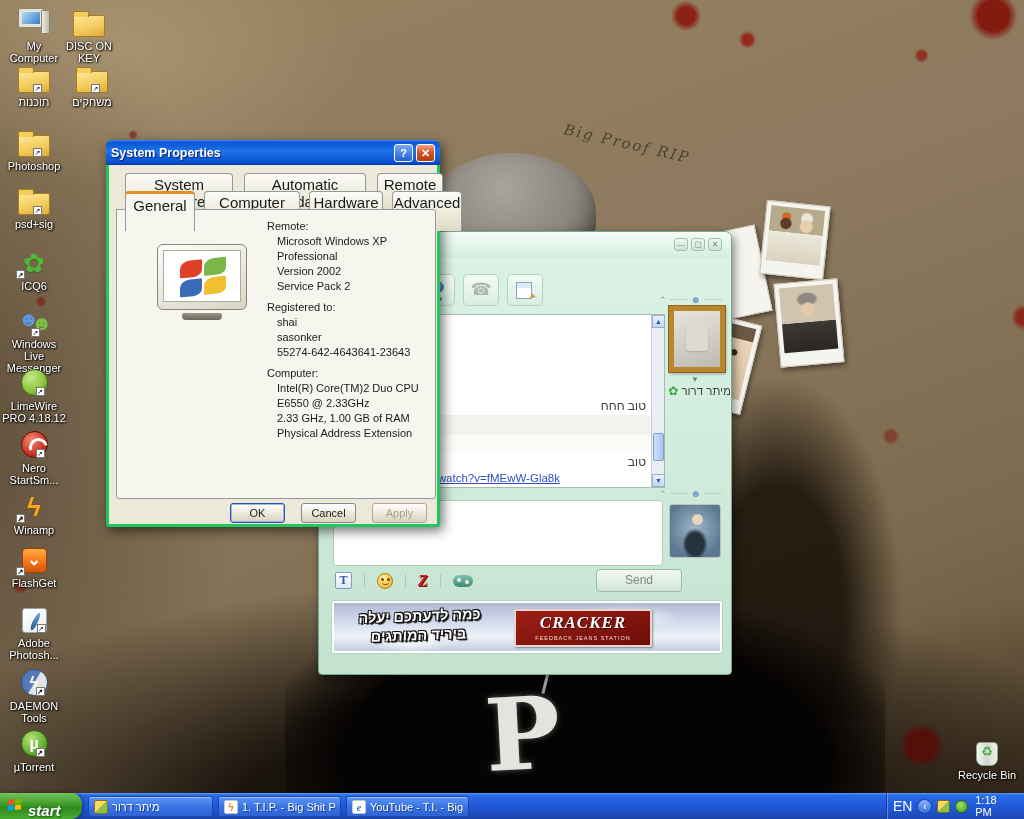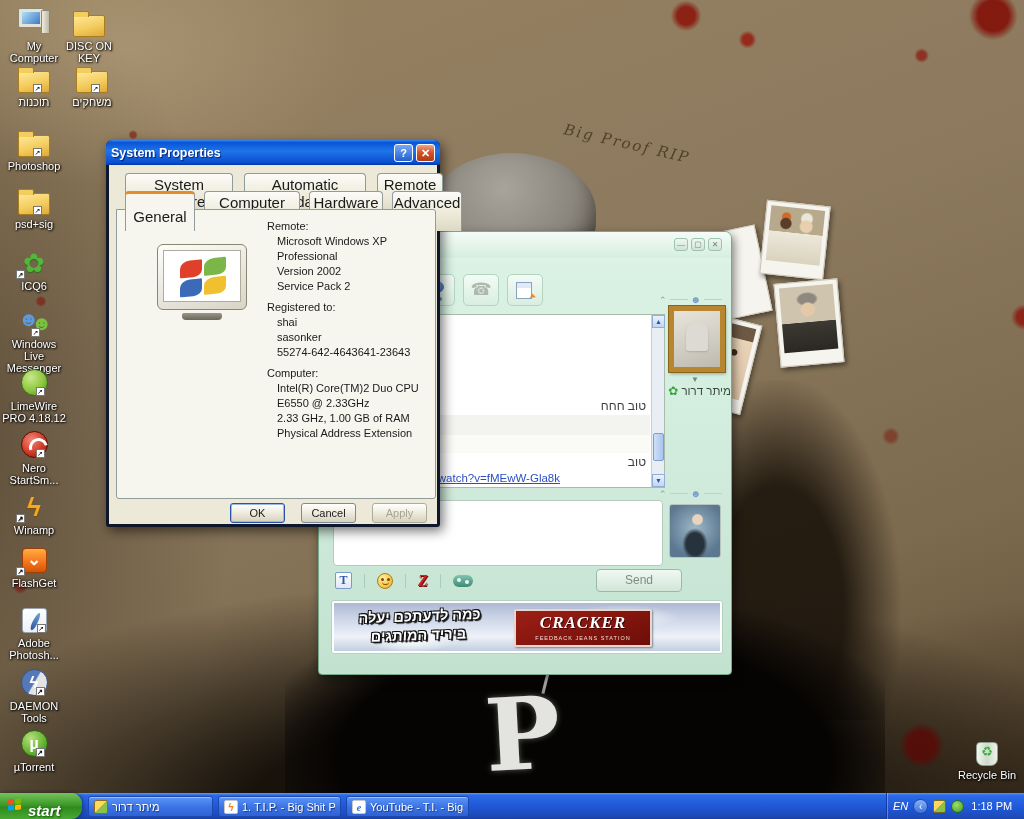--- a/index.html
+++ b/index.html
@@ -218,37 +218,37 @@
     text-shadow:-1px -1px 0 #111, 1px -1px 0 #111, -1px 1px 0 #111, 1px 1px 0 #111, 2px 2px 1px #111; }
   .ad-brand { position:absolute; left:180px; top:6px; width:138px; height:38px;
     background:linear-gradient(160deg,#9c1f16,#6e0d08); border:2px solid #e8d6ce; border-radius:2px;
     text-align:center; box-shadow:1px 1px 2px rgba(0,0,0,.4); }
   .ad-brand-name { font-family:"Liberation Serif",serif; font-style:italic; font-weight:bold;
     font-size:17px; letter-spacing:1px; color:#fff; line-height:24px; text-shadow:1px 1px 0 #3a0503; }
   .ad-brand-sub { font-size:5.5px; letter-spacing:1px; color:#f2ded6; }
 
   
   .sysprops { position:absolute; left:106px; top:140px; width:334px; height:387px; z-index:10;
-    background:#ece9d8; border:3px solid #0f172a; border-radius:6px 6px 3px 3px;
+    background:#ece9d8; border:3px solid #22c55e; border-radius:6px 6px 3px 3px;
     box-shadow:3px 4px 12px rgba(0,0,0,.55); }
   .sp-title { position:absolute; left:-3px; top:-3px; right:-3px; height:25px; border-radius:6px 6px 0 0;
     background:linear-gradient(180deg,#3a89f0 0%, #0a55d6 10%, #1f74e8 45%, #0a4fd0 90%, #0637a0 100%);
     display:flex; align-items:center; padding:0 5px; }
   .sp-title-text { flex:1; font-size:12.5px; font-weight:bold; color:#fff;
     text-shadow:1px 1px 1px #00227a; }
   .sp-tbtn { width:19px; height:18px; margin-left:3px; border-radius:3px; border:1px solid #fff;
     font-size:11px; font-weight:bold; line-height:16px; text-align:center; color:#fff; }
   .sp-help { background:linear-gradient(180deg,#7aa8f4,#2060d0); }
   .sp-close { background:linear-gradient(180deg,#f2a48c,#d6552a 45%,#b03a10); }
   .sp-tabs1 { position:absolute; left:8px; top:30px; display:flex; gap:3px; }
   .sp-tabs2 { position:absolute; left:8px; top:48px; display:flex; gap:1px; }
   .tab { background:linear-gradient(180deg,#fcfbf7,#ece9d8 60%,#dcd8c4); border:1px solid #919b9c;
     border-bottom:none; border-radius:4px 4px 0 0; font-size:15px; color:#1a1a1a; text-align:center;
     padding:2px 0 3px;margin-left:8px; }
-  .tab.active { background:#f6f5ee; border-top:3px solid #e68b2c; padding-top:14px; position:relative;
+  .tab.active { background:#f6f5ee; border-top:3px solid #e68b2c; padding-top:3px; position:relative;
     z-index:2; box-shadow:0 2px 0 #f6f5ee; }
   .sp-page { position:absolute; left:7px; top:66px; width:320px; height:290px; background:#f6f5ee;
     border:1px solid #919b9c; border-radius:0 3px 3px 3px; }
   .monitor { position:absolute; left:40px; top:34px; width:90px; height:66px;
     background:linear-gradient(160deg,#fdfdfb,#d8d4c6); border:1px solid #8a8674; border-radius:6px; }
   .monitor::after { content:""; position:absolute; left:24px; top:68px; width:40px; height:7px;
     background:linear-gradient(180deg,#9a9688,#6a665a); border-radius:2px 2px 4px 4px; }
   .monitor .mscreen { position:absolute; inset:5px 5px 7px 5px; background:#fff; border:1px solid #b0ac9c; }
   .flag { position:absolute; left:16px; top:8px; width:48px; height:38px; transform:skewY(-6deg); }
   .flag span { position:absolute; width:22px; height:17px; border-radius:45% 8% 40% 8%; }
@@ -291,21 +291,21 @@
   .ticon { flex:0 0 auto; width:14px; height:14px; border-radius:2px; font-size:10px; line-height:14px;
     text-align:center; }
   .t-msn { background:linear-gradient(135deg,#ffd95e 50%, #8ac24a 50%); border:1px solid #8a6d1c; }
   .t-wa { background:#fff; color:#e8851c; font-weight:bold; border:1px solid #c8c8c8; }
   .t-ie { background:#fff; color:#2a6ad8; font-family:"Liberation Serif",serif; font-style:italic;
     font-weight:bold; border:1px solid #c8c8c8; }
   .tray { position:absolute; right:0; top:0; height:26px; width:138px;
     background:linear-gradient(180deg,#4f96f4 0%, #2a6ae8 10%, #2058d8 55%, #1c48b4 100%);
     border-left:1px solid #1438a0; box-shadow:inset 1px 0 0 rgba(255,255,255,.3);
     display:flex; align-items:center; gap:5px; padding:0 8px 0 6px; }
-  .tray-lang { font-size:11px; color:#fff;font-style:italic; }
+  .tray-lang { font-size:14px; color:#fff; }
   .tray-chev { width:15px; height:15px; border-radius:50%; background:
     linear-gradient(180deg,#8ab4f8,#3a70d8); border:1px solid #1c48b0; color:#fff; font-size:10px;
     line-height:13px; text-align:center; }
   .tray-icon { width:13px; height:13px; border-radius:2px; }
   .msn-tray { background:linear-gradient(135deg,#ffd95e 50%, #8ac24a 50%); border:1px solid #7a6a20; }
   .grn-tray { background:radial-gradient(circle at 40% 35%, #9ee06a, #3f9a1e); border:1px solid #2a6e10;
     border-radius:50%; }
   .tray-time { font-size:11px; color:#fff; margin-left:2px; }
 </style>
 </head>

